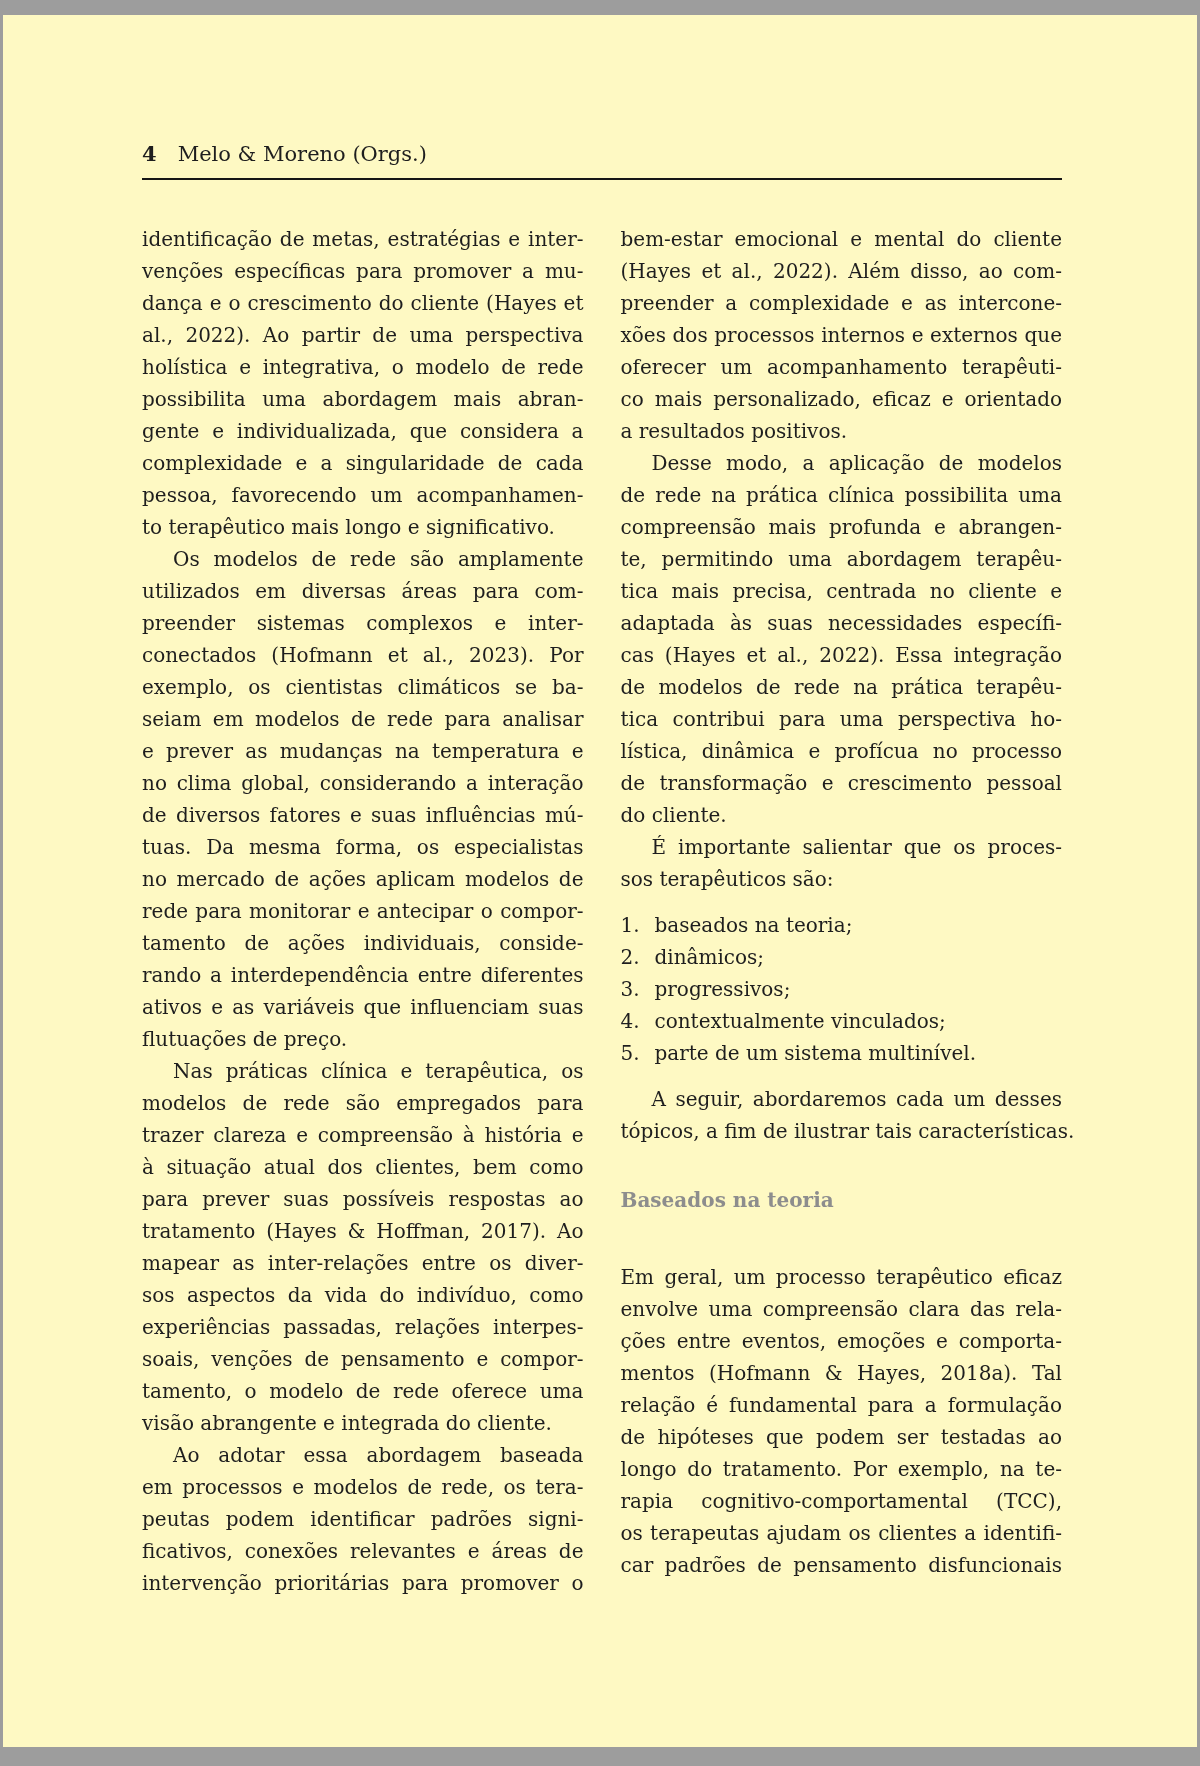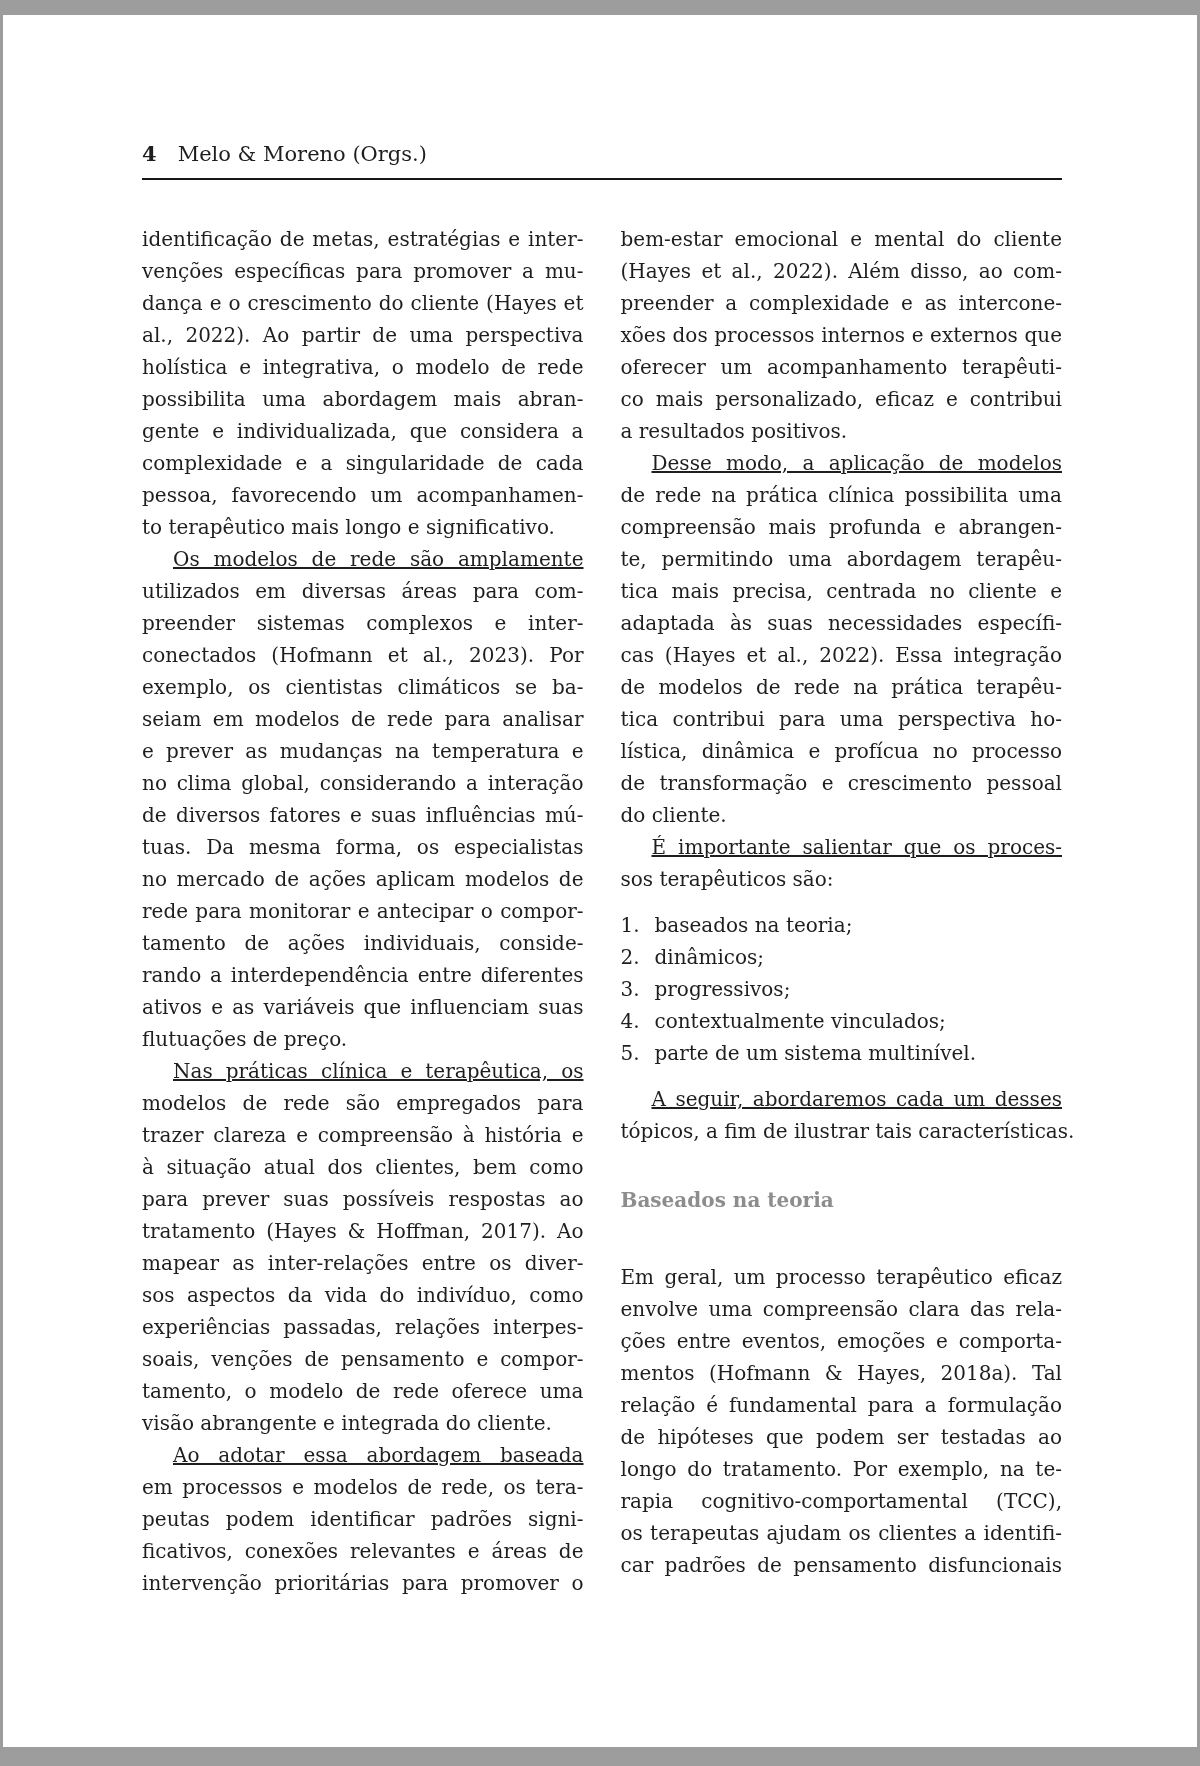--- a/index.html
+++ b/index.html
@@ -6,21 +6,21 @@
   body{
     width:1200px;height:1766px;
     background:#9d9d9d;
     position:relative;
     font-family:"DejaVu Serif", serif;
     overflow:hidden;
   }
   .paper{
     position:absolute;left:3px;top:15px;
     width:1194px;height:1732px;
-    background:#ffffff;
+    background:#fef9c3;
   }
   .page-body{
     position:absolute;left:139px;top:0;width:920px;
   }
   .page-header{
     position:absolute;top:126px;left:0;width:920px;
     font-size:21px;color:#1e1e1e;line-height:26px;
   }
   .pagenum{font-weight:bold;margin-right:21px;}
   .header-rule{
@@ -34,21 +34,21 @@
   .col{width:441.5px;color:#1e1e1e;}
   .line{
     font-size:20px;line-height:32px;
     white-space:nowrap;
   }
   .line.j{
     white-space:normal;
     text-align:justify;
     text-align-last:justify;
   }
-  .line.indent{text-indent:31px;text-decoration:underline;}
+  .line.indent{text-indent:31px;}
   .block{margin:0;}
   .list{margin-top:14px;}
   .list + .para{margin-top:14px;}
   .list-item{display:flex;font-size:20px;line-height:32px;}
   .num{width:34px;flex:0 0 34px;}
   .heading{
     margin-top:36px;margin-bottom:44px;
     font-size:20px;line-height:34px;
     font-weight:bold;color:#8d8d8d;
   }
@@ -116,21 +116,21 @@
             <div class="line j">intervenção prioritárias para promover o</div>
           </div>
         </div>
       <div class="col" id="col-1">
           <div class="block para">
             <div class="line j">bem-estar emocional e mental do cliente</div>
             <div class="line j">(Hayes et al., 2022). Além disso, ao com-</div>
             <div class="line j">preender a complexidade e as intercone-</div>
             <div class="line j">xões dos processos internos e externos que</div>
             <div class="line j">oferecer um acompanhamento terapêuti-</div>
-            <div class="line j">co mais personalizado, eficaz e contribui</div>
+            <div class="line j">co mais personalizado, eficaz e orientado</div>
             <div class="line">a resultados positivos.</div>
           </div>
           <div class="block para">
             <div class="line j indent">Desse modo, a aplicação de modelos</div>
             <div class="line j">de rede na prática clínica possibilita uma</div>
             <div class="line j">compreensão mais profunda e abrangen-</div>
             <div class="line j">te, permitindo uma abordagem terapêu-</div>
             <div class="line j">tica mais precisa, centrada no cliente e</div>
             <div class="line j">adaptada às suas necessidades específi-</div>
             <div class="line j">cas (Hayes et al., 2022). Essa integração</div>

